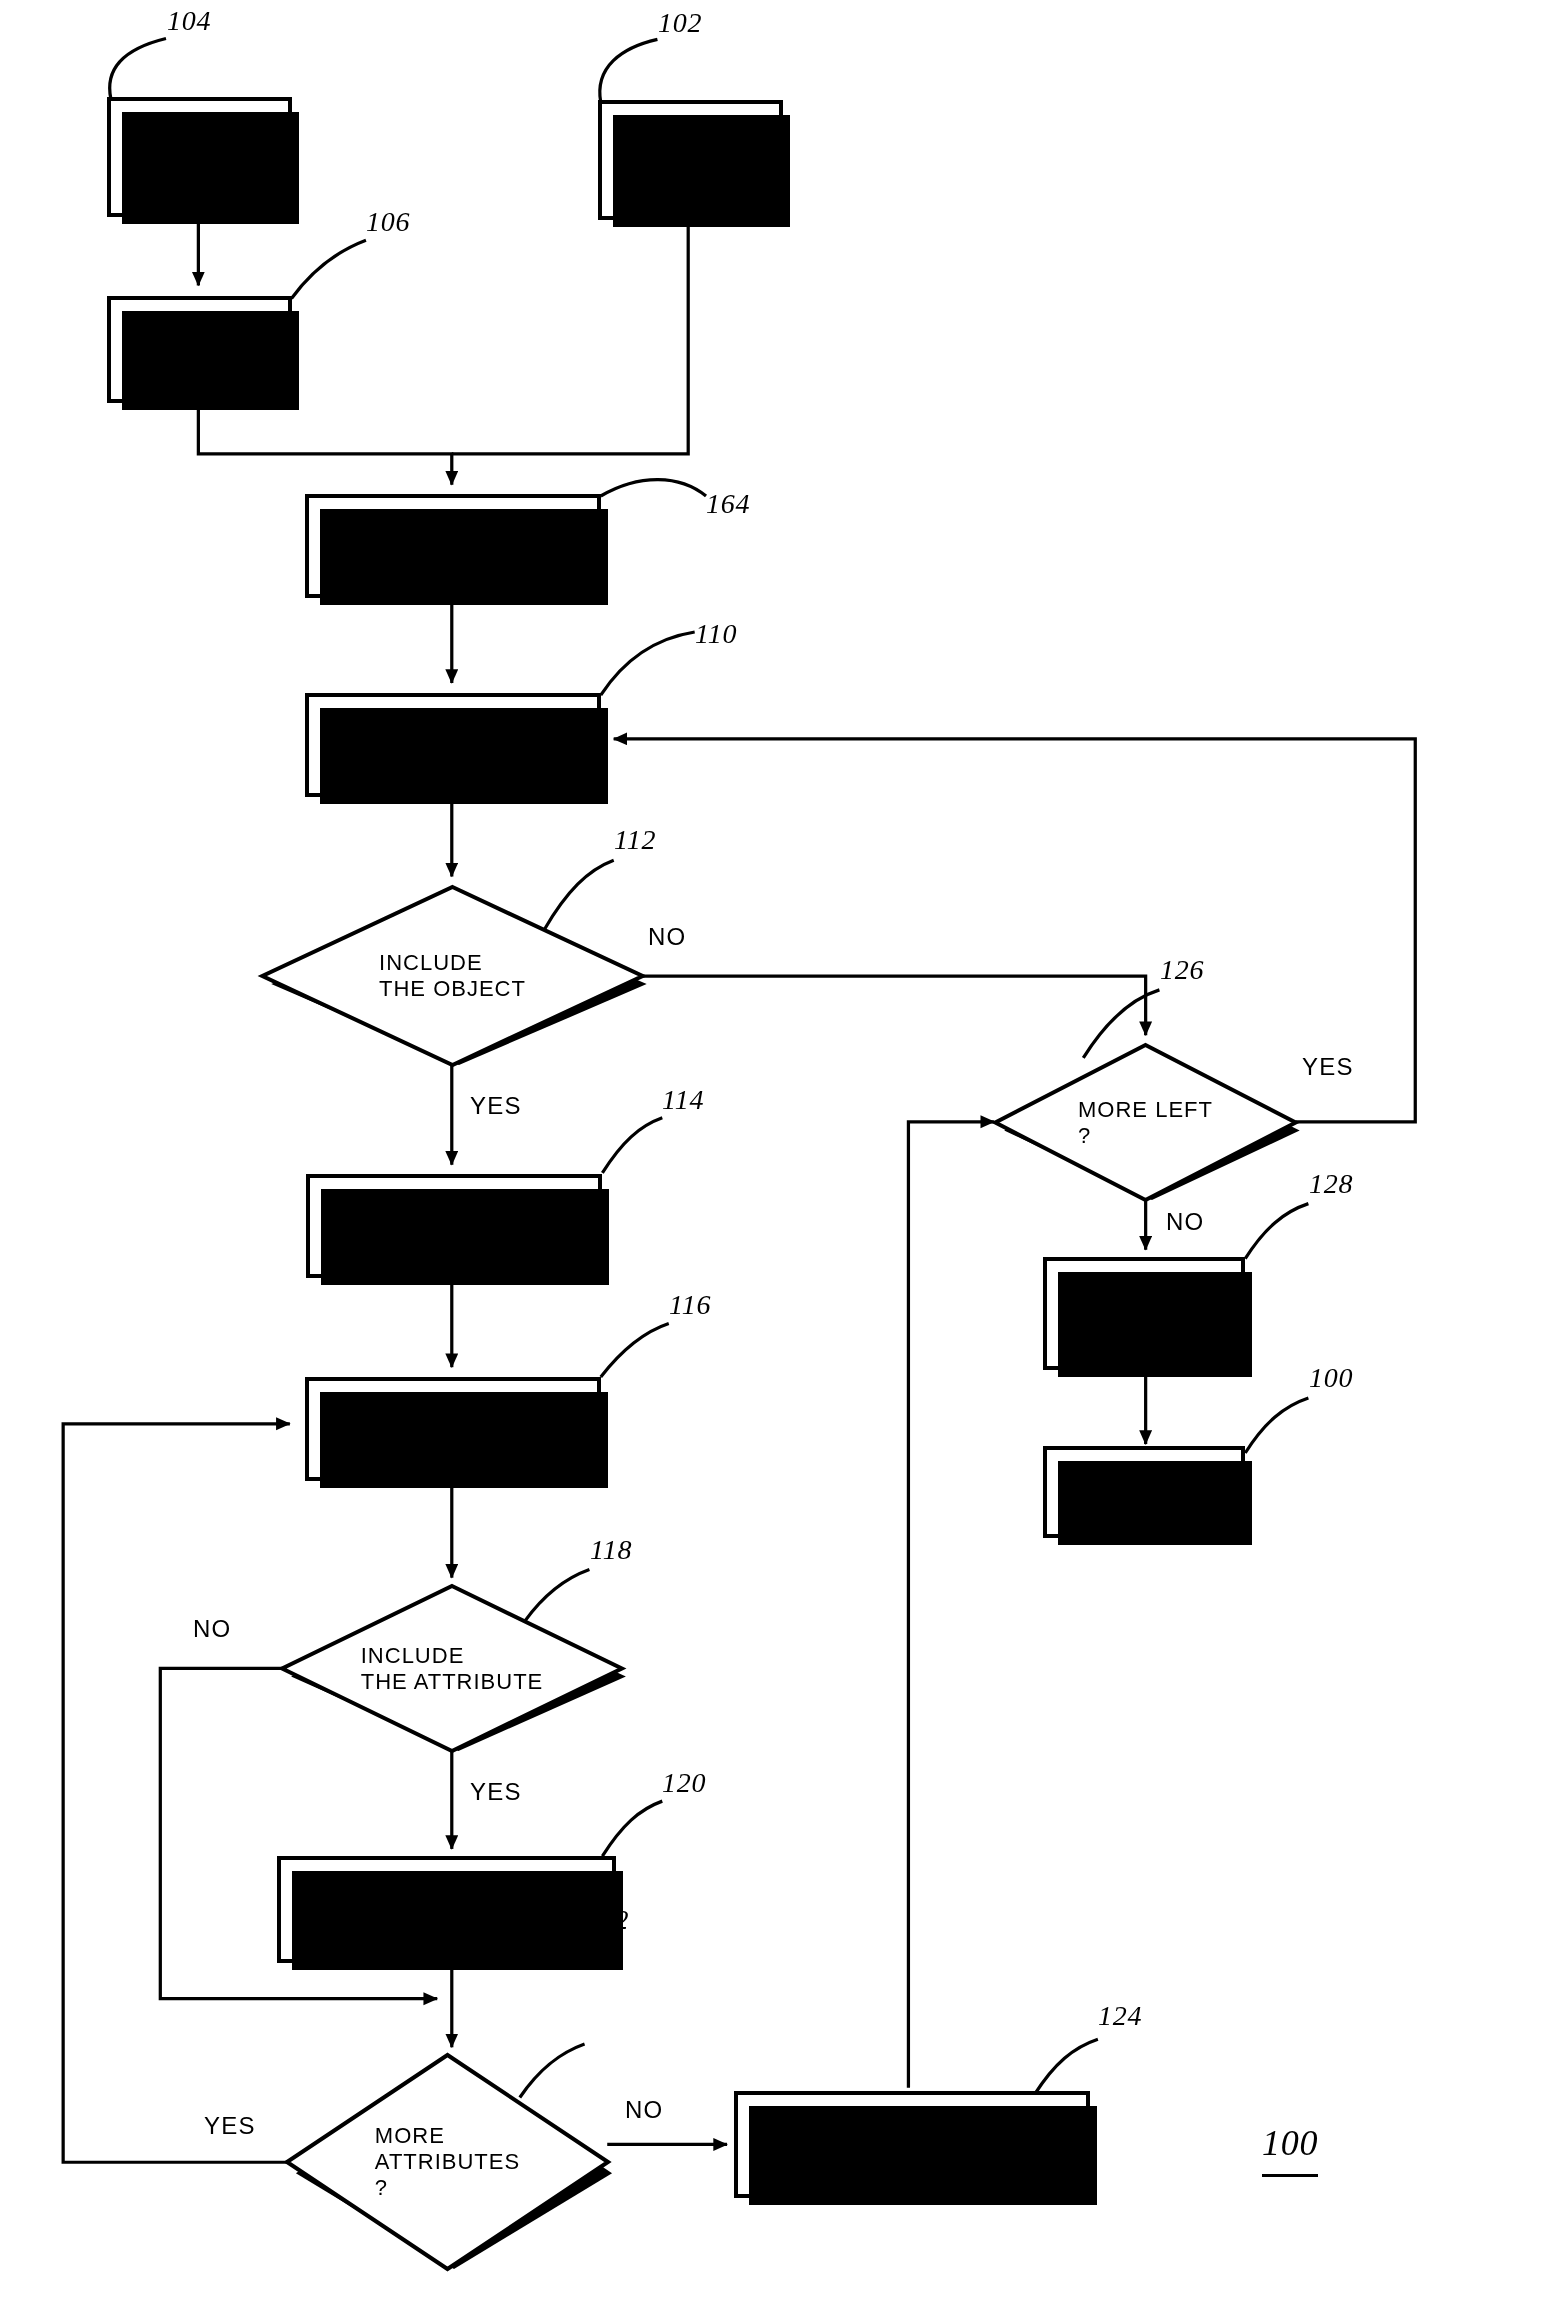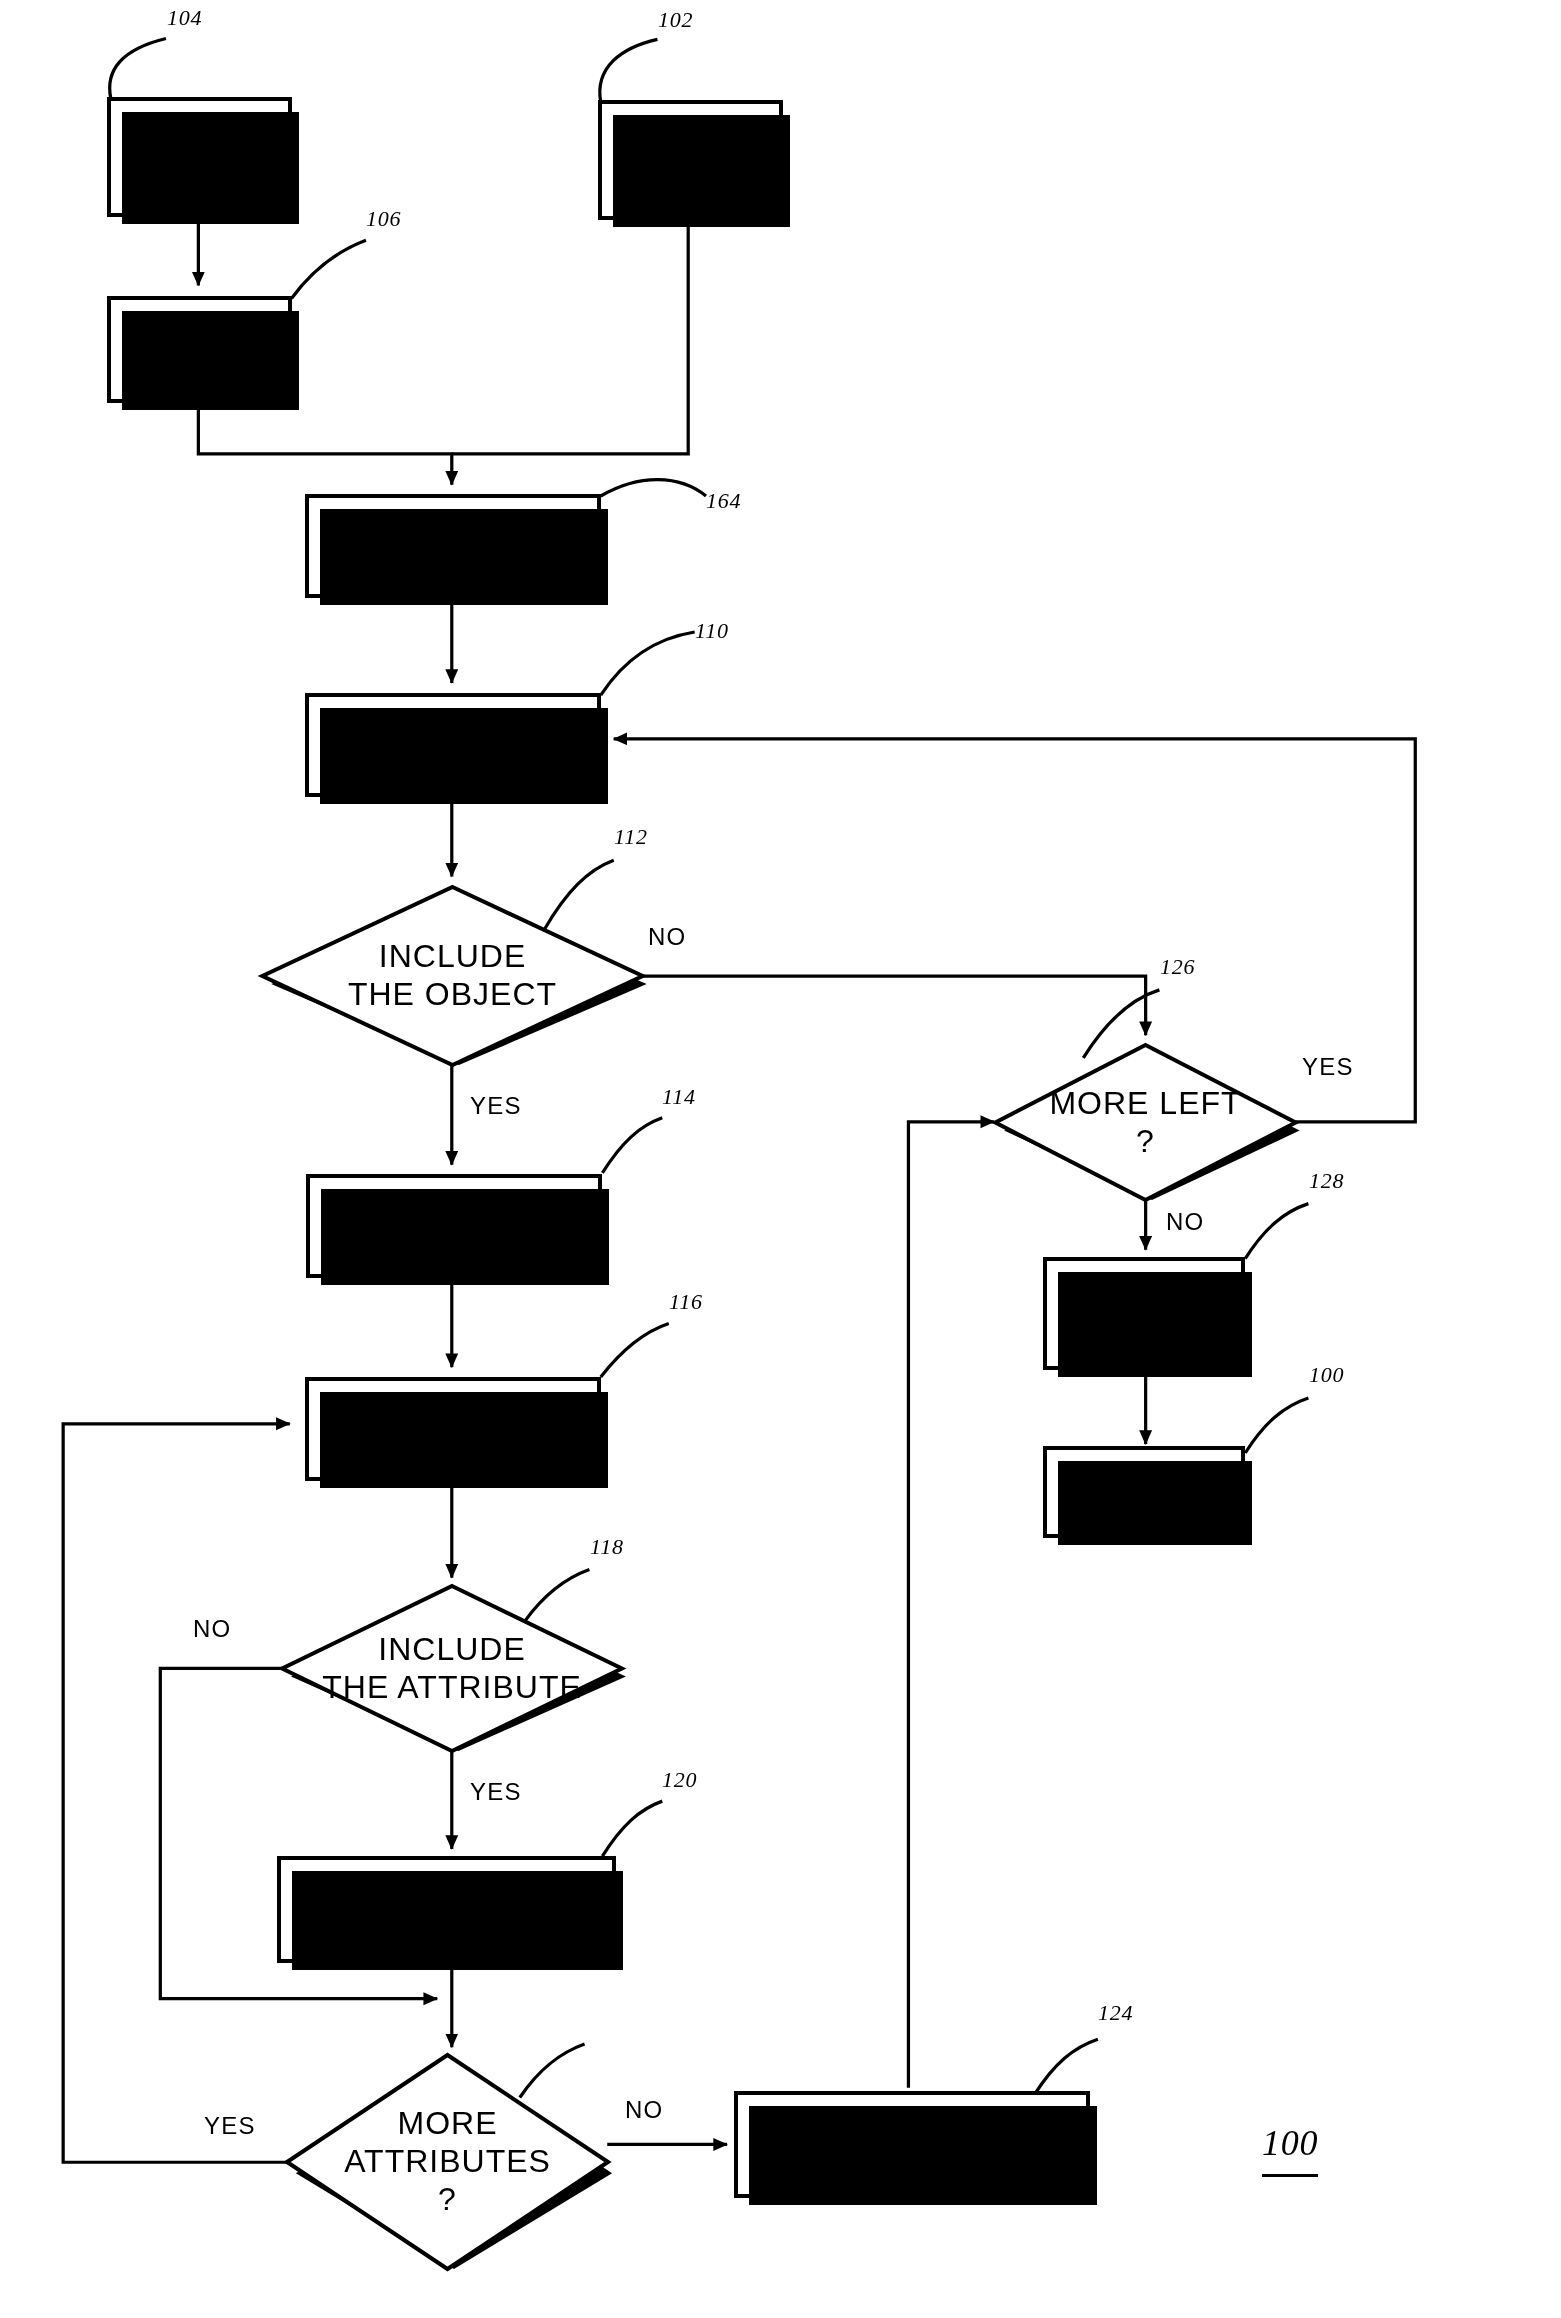--- a/index.html
+++ b/index.html
@@ -14,27 +14,27 @@
   .node .txt{font-size:27px;line-height:1.18;letter-spacing:1px;color:#000;
              white-space:pre-line;}
   
   .node::after{content:"";position:absolute;left:11.3px;top:11.3px;
        width:100%;height:100%;background:#000;z-index:-1;}
 
   
   .dia{position:absolute;z-index:4;}
   .dia svg{position:absolute;left:0;top:0;overflow:visible;}
   .dia .txt{position:absolute;inset:0;display:flex;flex-direction:column;
-            align-items:center;justify-content:center;text-align:center;
-            font-size:32px;line-height:1.18;letter-spacing:1px;color:#000;
+            align-items:center;justify-content:center;
+            font-size:22px;line-height:1.18;letter-spacing:1px;color:#000;
             white-space:pre-line;z-index:2;}
 
   
   .ref{position:absolute;font-family:"Liberation Serif", serif;
-       font-style:italic;font-size:22px;color:#000;z-index:6;
+       font-style:italic;font-size:28px;color:#000;z-index:6;
        letter-spacing:0.8px;white-space:nowrap;}
   .ref.fig{font-size:36px;border-bottom:3.2px solid #000;padding-bottom:10px;}
 
   
   .elab{position:absolute;font-size:24px;letter-spacing:1.2px;color:#000;
         z-index:6;white-space:nowrap;}
 
   
   #wires{position:absolute;left:0;top:0;width:1561px;height:2319px;z-index:2;}
 </style>

